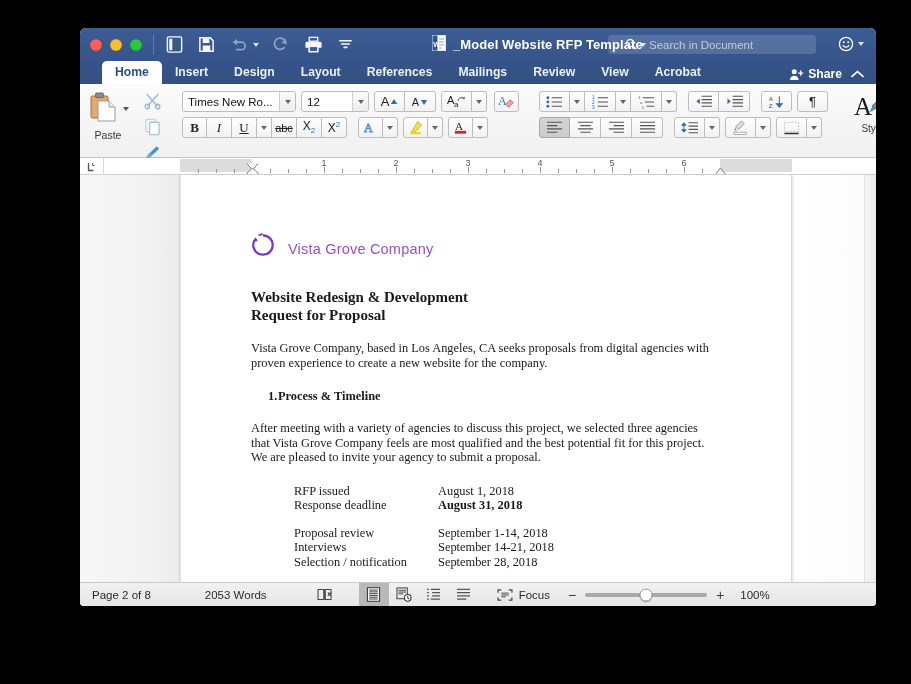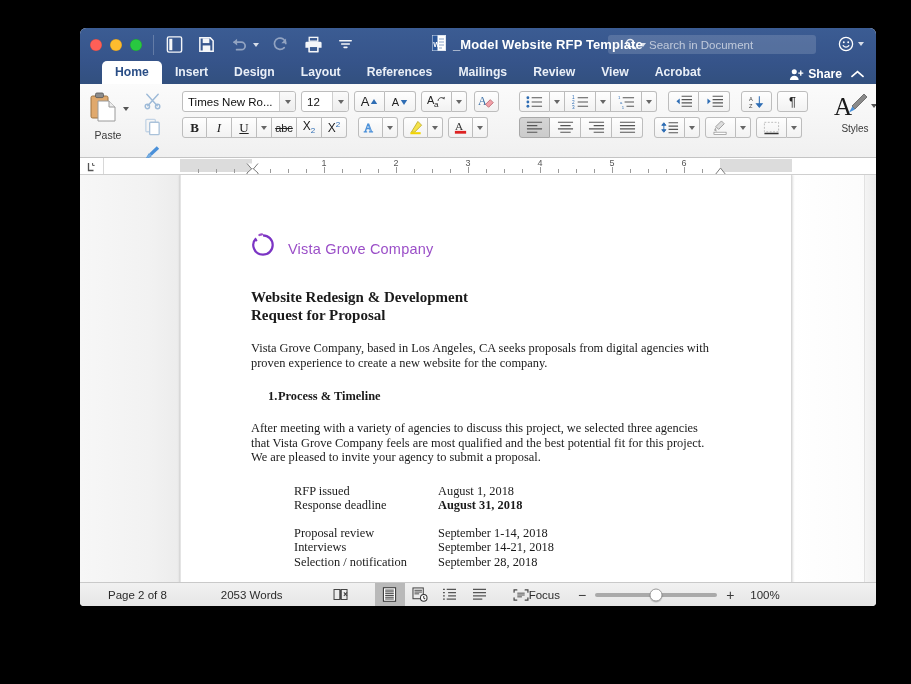--- a/index.html
+++ b/index.html
@@ -252,27 +252,27 @@
   .gap { height:13px; }
 
   
   #status {
     position:absolute; left:0; right:0; bottom:0; height:24px;
     background: linear-gradient(#f1f1f1,#e6e6e6);
     border-top:1px solid #c9c9c9;
     display:flex; align-items:center;
     font-size:11.5px; color:#2b2b2b;
   }
-  #status .sp { padding-left:28px; }
+  #status .sp { padding-left:12px; }
   .view-btns { display:flex; align-items:center; gap:0; margin-left:26px; }
   .vbtn {
     width:30px; height:24px; display:flex; align-items:center; justify-content:center;
   }
   .vbtn.on { background:#b9b9b9; }
-  #focus { display:flex; align-items:center; margin-left:18px; }
+  #focus { display:flex; align-items:center; gap:6px; margin-left:18px; }
   #zoomwrap { display:flex; align-items:center; gap:9px; margin-left:18px; }
   #zoomtrack {
     width:122px; height:4px; background:#a9a9a9; border-radius:2px; position:relative;
   }
   #zoomknob {
     position:absolute; left:50%; top:50%; transform:translate(-50%,-50%);
     width:13px; height:13px; border-radius:50%;
     background:#fff; border:1px solid #9a9a9a;
     box-shadow:0 1px 1px rgba(0,0,0,.22);
   }
@@ -443,21 +443,21 @@
     <div class="vsep"></div>
 
     <div class="rgroup" style="flex-direction:column; padding-top:3px;">
       <div class="row">
         <div class="combo" style="width:114px;">
           <span>Times New Ro...</span>
           <span class="cb-arrow">
               <i class="tri-d"></i>
             </span>
         </div>
-        <div class="combo" style="width:48px;">
+        <div class="combo" style="width:68px;">
           <span>12</span>
           <span class="cb-arrow">
               <i class="tri-d"></i>
             </span>
         </div>
         <div class="btngroup">
           <div class="btn wide">
             <span style="font-size:13px">A</span>
               <svg width="8" height="8" viewBox="0 0 8 8" style="margin-left:1px">
                 <path d="M4 1 7.2 6H.8z" fill="#2e6db4"></path>

